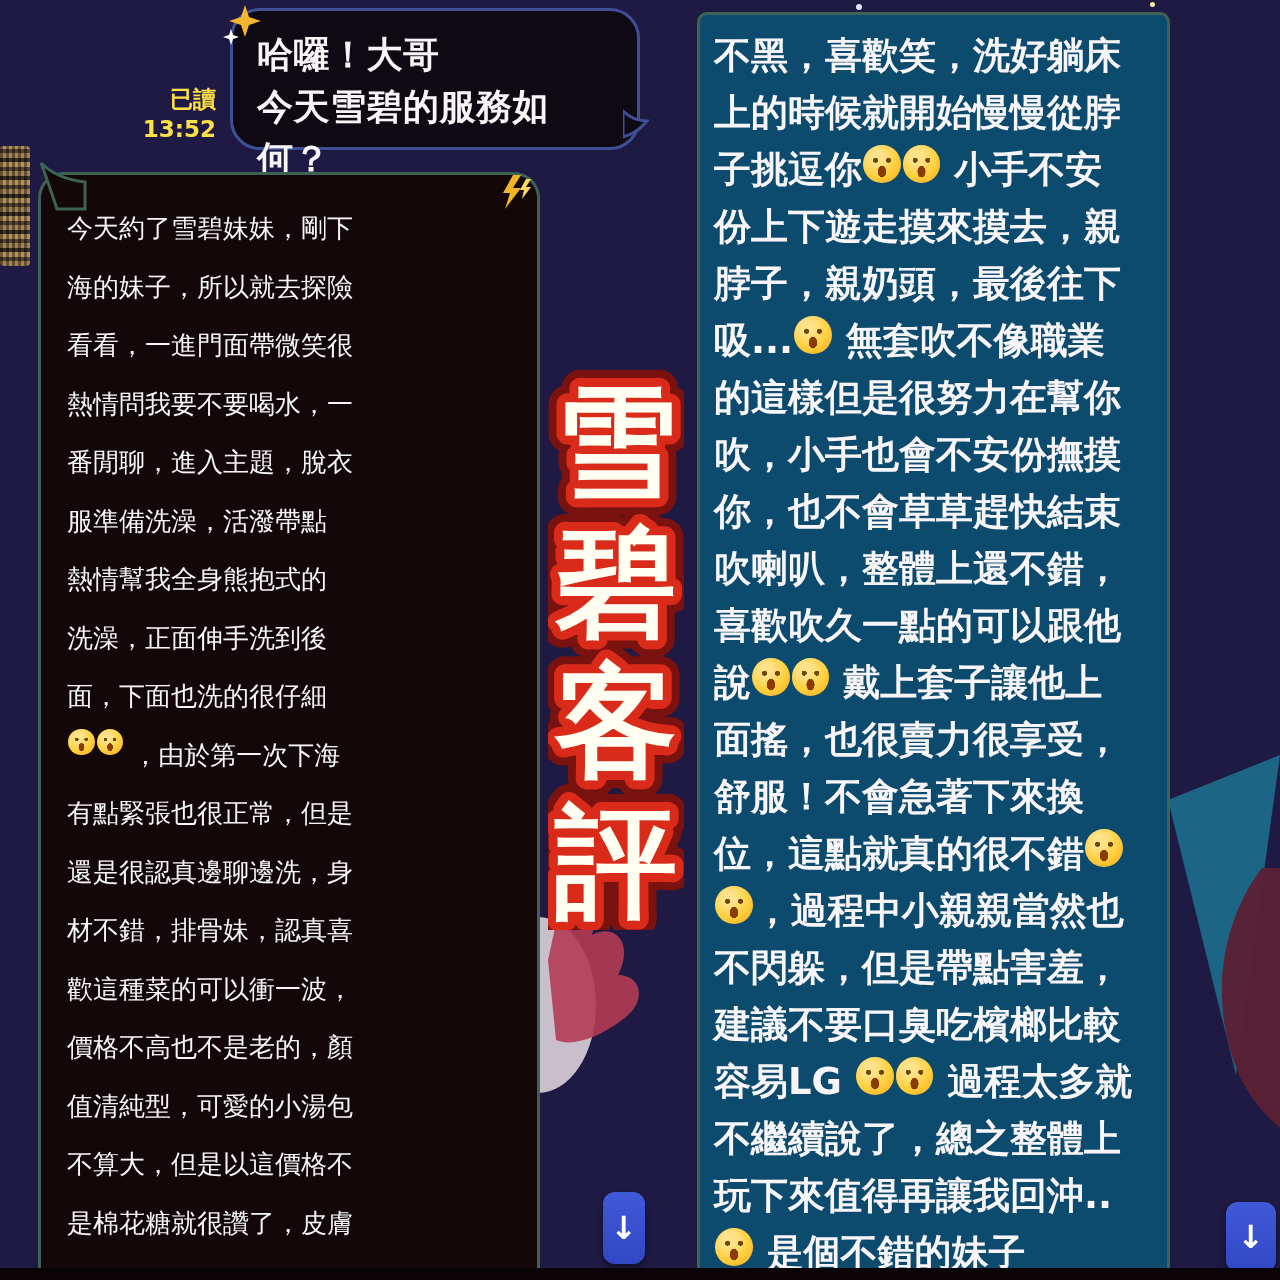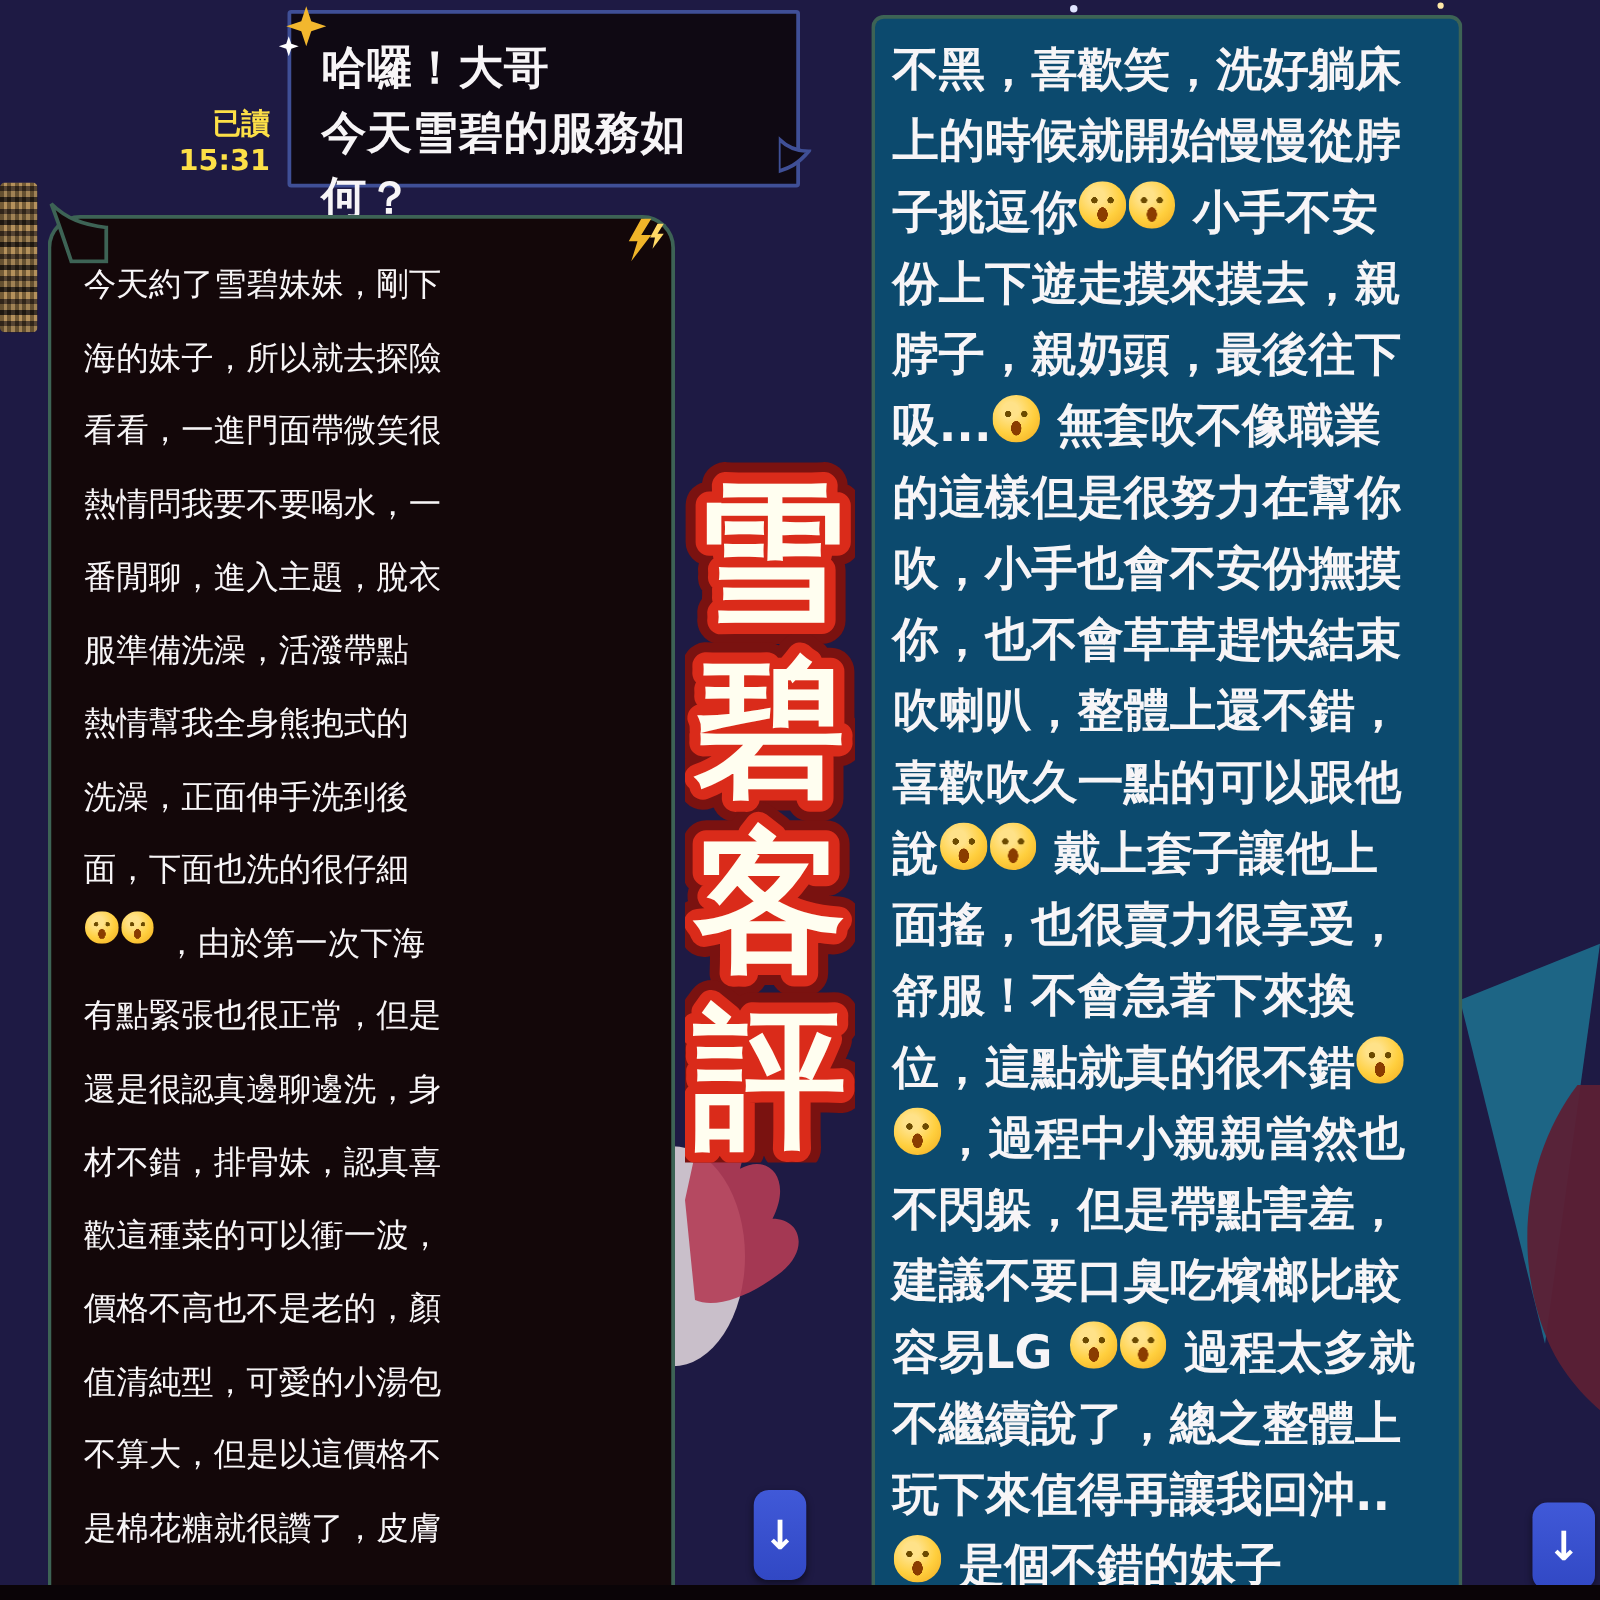--- a/index.html
+++ b/index.html
@@ -14,21 +14,21 @@
   
   .glitch{
     position:absolute;left:0;top:146px;width:30px;height:120px;z-index:1;border-radius:4px;
     background:
       repeating-linear-gradient(90deg,rgba(0,0,0,.35) 0 3px,rgba(255,255,255,.06) 3px 6px),
       repeating-linear-gradient(0deg,#9a7a4a 0 5px,#4a3826 5px 9px,#b08a52 9px 14px,#2e2318 14px 18px);
   }
   
   .bubble-top{
     position:absolute;left:230px;top:8px;width:410px;height:142px;z-index:2;
-    background:#0f0913;border:3px solid #3f4f96;border-radius:3px;box-sizing:border-box;
+    background:#0f0913;border:3px solid #3f4f96;border-radius:30px;box-sizing:border-box;
   }
   .bubble-top .txt{
     padding:18px 22px 0 24px;font-size:36px;line-height:52px;font-weight:600;
     white-space:pre-line;letter-spacing:.5px;
   }
   .tail-right{position:absolute;right:-12px;bottom:8px;z-index:2;}
   .sparkle{position:absolute;left:-14px;top:-8px;z-index:3;}
   
   .read{
     position:absolute;left:120px;top:84px;width:96px;z-index:2;
@@ -108,21 +108,21 @@
     </svg>
     <svg class="tail-right" width="26" height="30" viewBox="0 0 26 30">
       <path d="M0,2 C8,10 16,12 24,12 C14,24 6,26 0,28 Z" fill="#0f0913" stroke="#3f4f96" stroke-width="3"></path>
     </svg>
     <div class="txt">哈囉！大哥
 今天雪碧的服務如何？</div>
   </div>
 
   <div class="read">
     <div>已讀</div>
-    <div>15:31</div>
+    <div>13:52</div>
   </div>
 
   <div class="bubble-left">
     <svg class="tail-left" width="52" height="50" viewBox="0 0 52 50">
       <path d="M4,2 C16,14 30,19 48,21 L48,48 L20,48 C14,30 9,15 4,2 Z" fill="#130709" stroke="#3d6355" stroke-width="3"></path>
     </svg>
     <svg class="zap" width="40" height="42" viewBox="0 0 40 42">
       <polygon points="18,2 8,20 15,20 10,36 26,15 18,15 26,2" fill="#f0b429"></polygon>
       <polygon points="31,6 25,17 29,17 27,26 36,14 31,14 36,6" fill="#ffd966"></polygon>
     </svg>

